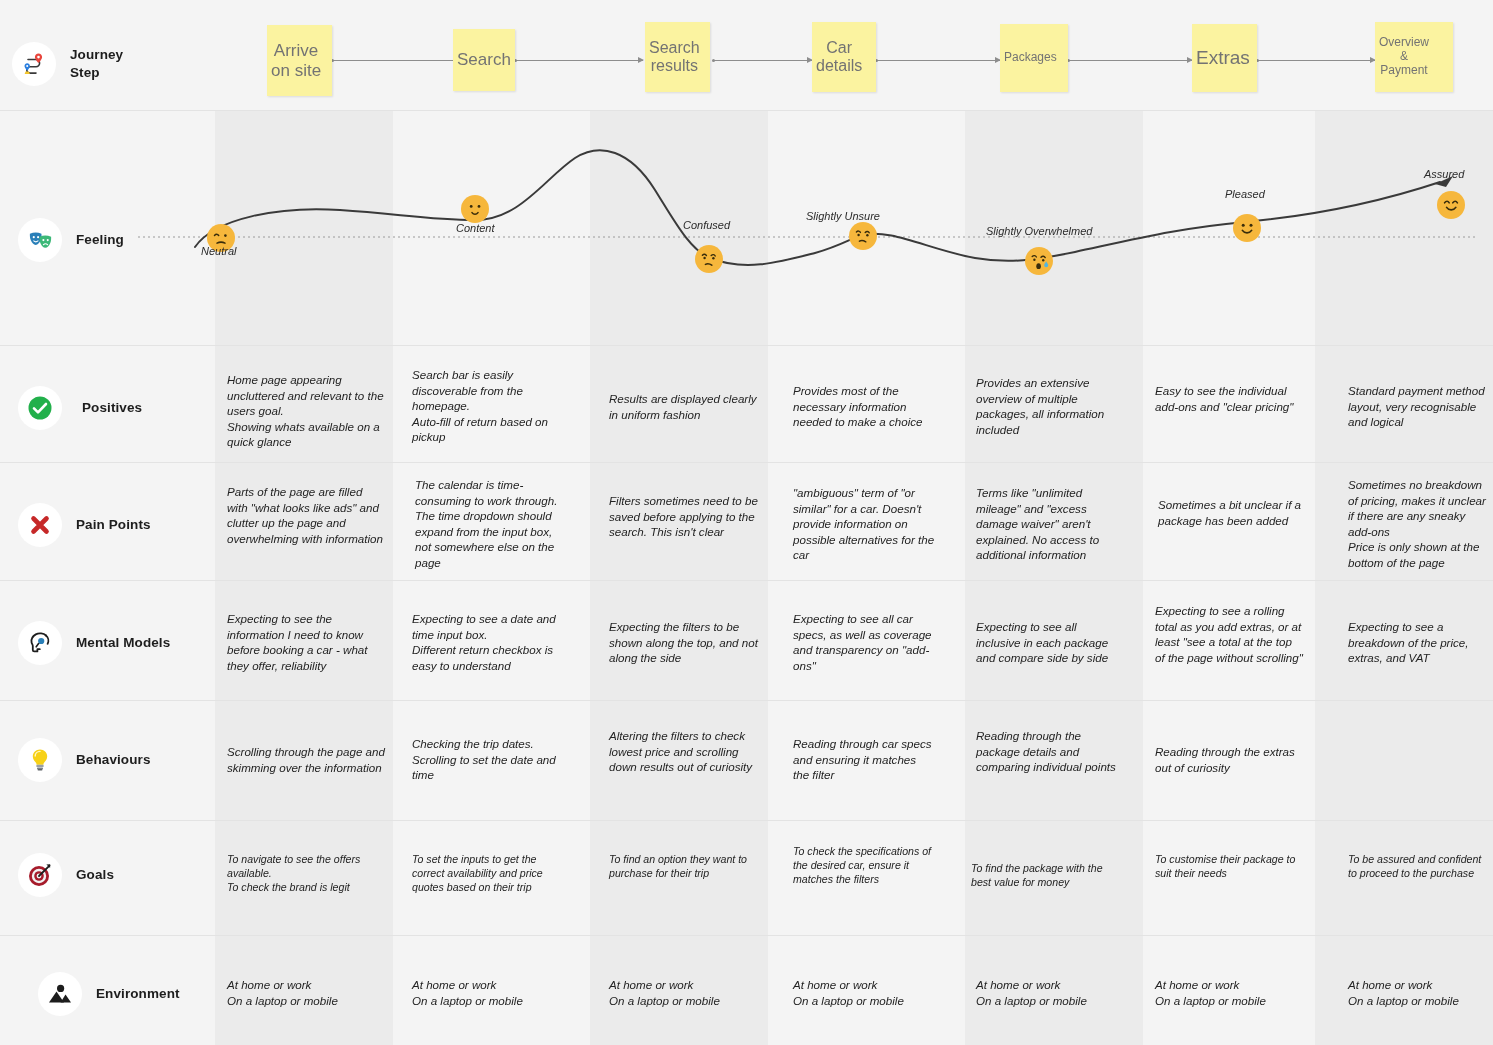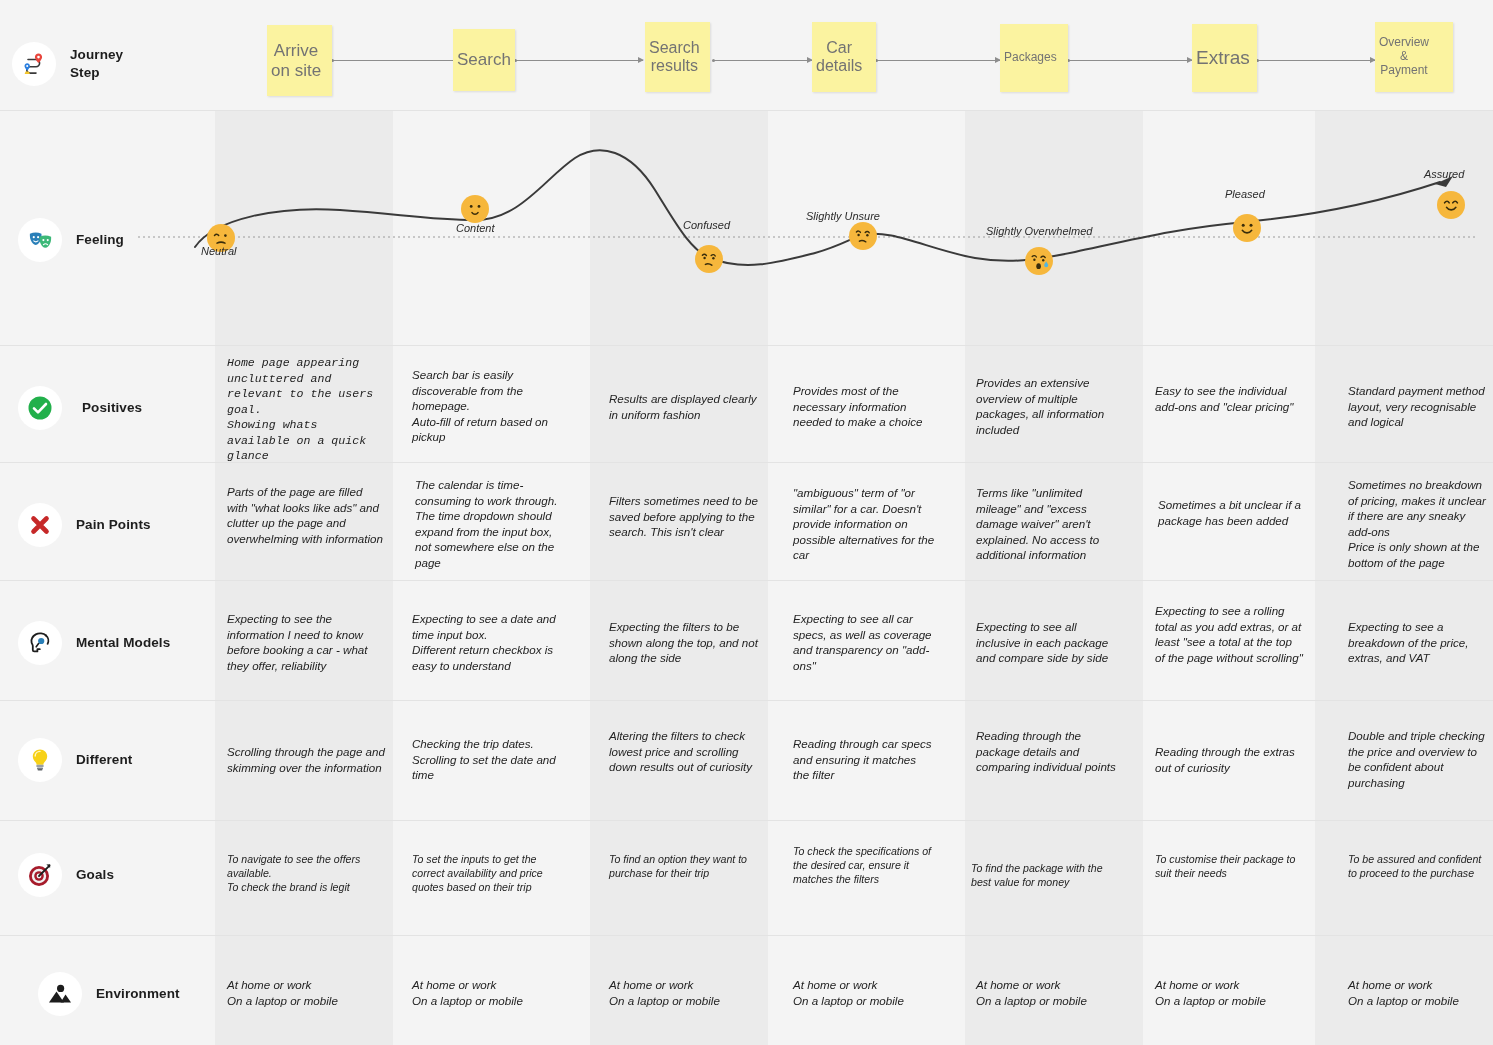--- a/index.html
+++ b/index.html
@@ -170,21 +170,21 @@
   <div class="rowlabel" style="top:737px;height:46px;">
     <span class="badge">
       <svg width="28" height="28" viewBox="0 0 28 28">
         <path d="M14 3.5c4.1 0 7.2 3.1 7.2 7 0 2.7-1.5 4.3-2.6 5.6-.8 1-1.1 1.7-1.2 2.6h-6.8c-.1-.9-.4-1.6-1.2-2.6-1.1-1.3-2.6-2.9-2.6-5.6 0-3.9 3.1-7 7.2-7z" fill="#f7d117"></path>
         <path d="M14 5.4c-2.6 0-4.8 2-4.8 4.6" fill="none" stroke="#fff8c9" stroke-width="1.4" stroke-linecap="round"></path>
         <rect x="10.4" y="18.8" width="7.2" height="2.2" rx="0.6" fill="#9aa0a6"></rect>
         <rect x="11" y="21.4" width="6" height="1.8" rx="0.6" fill="#7d8387"></rect>
         <path d="M12.3 23.8h3.4" stroke="#5f6468" stroke-width="1.6" stroke-linecap="round"></path>
       </svg>
     </span>
-    <span class="txt">Different</span>
+    <span class="txt">Behaviours</span>
   </div>
 
   <div class="rowlabel" style="top:852px;height:46px;">
     <span class="badge">
       <svg width="28" height="28" viewBox="0 0 28 28">
         <circle cx="13" cy="15" r="10" fill="#a61b2b"></circle>
         <circle cx="13" cy="15" r="7.2" fill="#f2f2f2"></circle>
         <circle cx="13" cy="15" r="4.8" fill="#a61b2b"></circle>
         <circle cx="13" cy="15" r="2.4" fill="#f2f2f2"></circle>
         <path d="M13 15 L23.5 4.6" stroke="#1d1d1d" stroke-width="1.8" stroke-linecap="round"></path>
@@ -318,21 +318,21 @@
 
     <div class="emolabel" style="left:201px;top:135px;">Neutral</div>
     <div class="emolabel" style="left:456px;top:112px;">Content</div>
     <div class="emolabel" style="left:683px;top:109px;">Confused</div>
     <div class="emolabel" style="left:806px;top:100px;">Slightly Unsure</div>
     <div class="emolabel" style="left:986px;top:115px;">Slightly Overwhelmed</div>
     <div class="emolabel" style="left:1225px;top:78px;">Pleased</div>
     <div class="emolabel" style="left:1424px;top:58px;">Assured</div>
   </div>
 
-  <div class="cell" style="left:227px;top:355px;width:158px;font-family:Liberation Mono, monospace;">Home page appearing uncluttered and relevant to the users goal.
+  <div class="cell" style="left:227px;top:372px;width:158px;">Home page appearing uncluttered and relevant to the users goal.
 Showing whats available on a quick glance</div>
   <div class="cell" style="left:412px;top:367px;width:158px;">Search bar is easily discoverable from the homepage.
 Auto-fill of return based on pickup</div>
   <div class="cell" style="left:609px;top:391px;width:158px;">Results are displayed clearly in uniform fashion</div>
   <div class="cell" style="left:793px;top:383px;width:148px;">Provides most of the necessary information needed to make a choice</div>
   <div class="cell" style="left:976px;top:375px;width:150px;">Provides an extensive overview of multiple packages, all information included</div>
   <div class="cell" style="left:1155px;top:383px;width:150px;">Easy to see the individual add-ons and "clear pricing"</div>
   <div class="cell" style="left:1348px;top:383px;width:138px;">Standard payment method layout, very recognisable and logical</div>
 
   <div class="cell" style="left:227px;top:484px;width:158px;">Parts of the page are filled with "what looks like ads" and clutter up the page and overwhelming with information</div>
@@ -354,21 +354,20 @@
   <div class="cell" style="left:1155px;top:603px;width:148px;">Expecting to see a rolling total as you add extras, or at least "see a total at the top of the page without scrolling"</div>
   <div class="cell" style="left:1348px;top:619px;width:140px;">Expecting to see a breakdown of the price, extras, and VAT</div>
 
   <div class="cell" style="left:227px;top:744px;width:158px;">Scrolling through the page and skimming over the information</div>
   <div class="cell" style="left:412px;top:736px;width:152px;">Checking the trip dates.
 Scrolling to set the date and time</div>
   <div class="cell" style="left:609px;top:728px;width:152px;">Altering the filters to check lowest price and scrolling down results out of curiosity</div>
   <div class="cell" style="left:793px;top:736px;width:142px;">Reading through car specs and ensuring it matches the filter</div>
   <div class="cell" style="left:976px;top:728px;width:148px;">Reading through the package details and comparing individual points</div>
   <div class="cell" style="left:1155px;top:744px;width:148px;">Reading through the extras out of curiosity</div>
-  <div class="cell" style="left:1348px;top:728px;width:140px;">Double and triple checking the price and overview to be confident about purchasing</div>
 
   <div class="cell small" style="left:227px;top:852px;width:158px;">To navigate to see the offers available.
 To check the brand is legit</div>
   <div class="cell small" style="left:412px;top:852px;width:152px;">To set the inputs to get the correct availability and price quotes based on their trip</div>
   <div class="cell small" style="left:609px;top:852px;width:152px;">To find an option they want to purchase for their trip</div>
   <div class="cell small" style="left:793px;top:844px;width:142px;">To check the specifications of the desired car, ensure it matches the filters</div>
   <div class="cell small" style="left:971px;top:861px;width:148px;">To find the package with the best value for money</div>
   <div class="cell small" style="left:1155px;top:852px;width:148px;">To customise their package to suit their needs</div>
   <div class="cell small" style="left:1348px;top:852px;width:140px;">To be assured and confident to proceed to the purchase</div>
 

